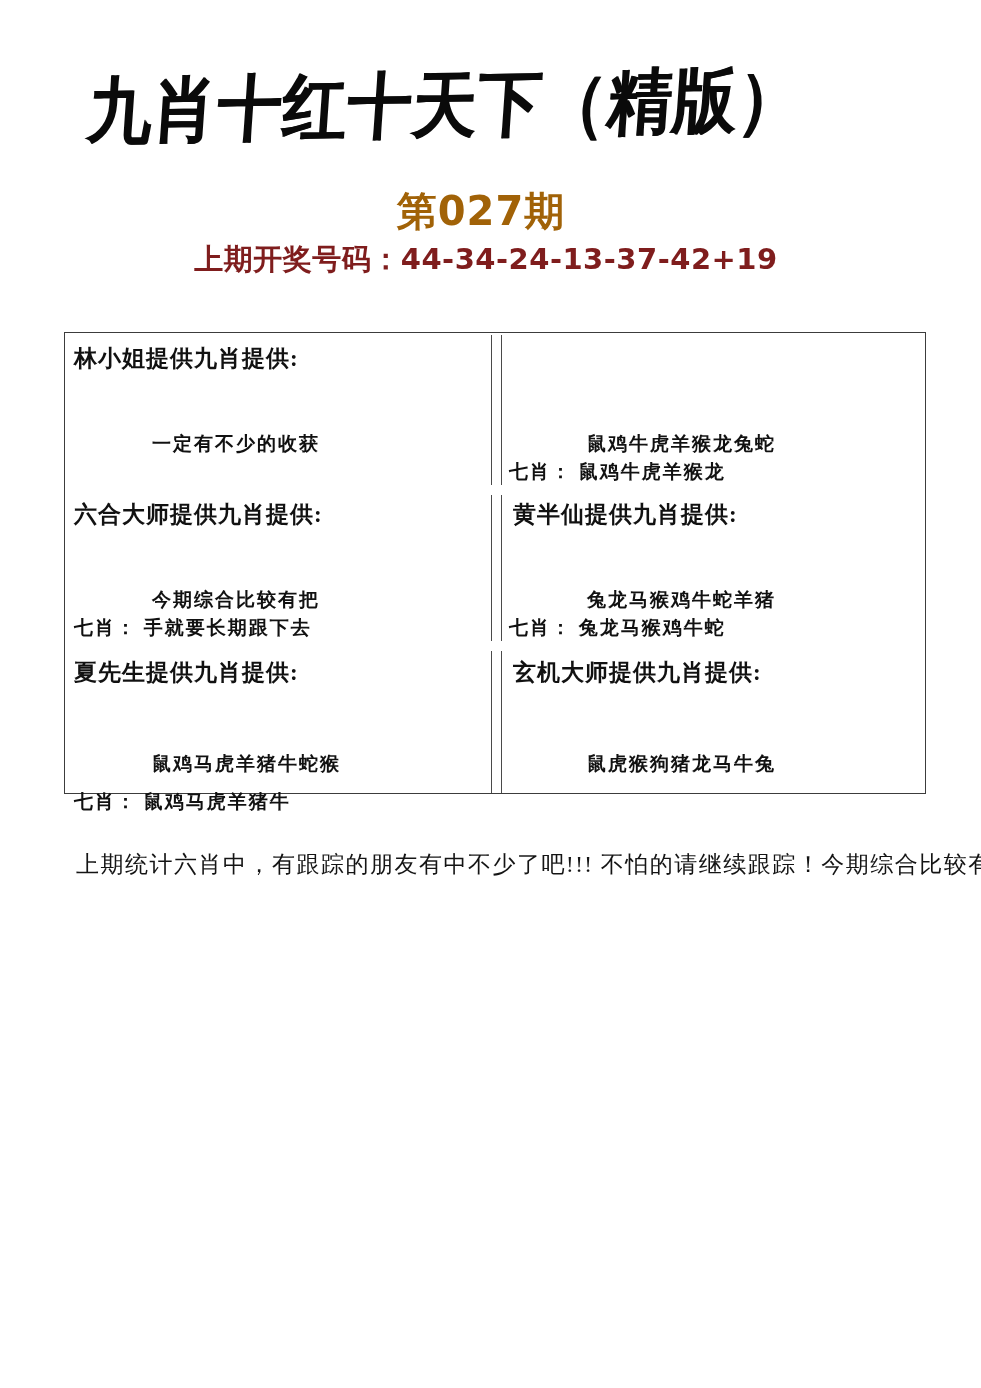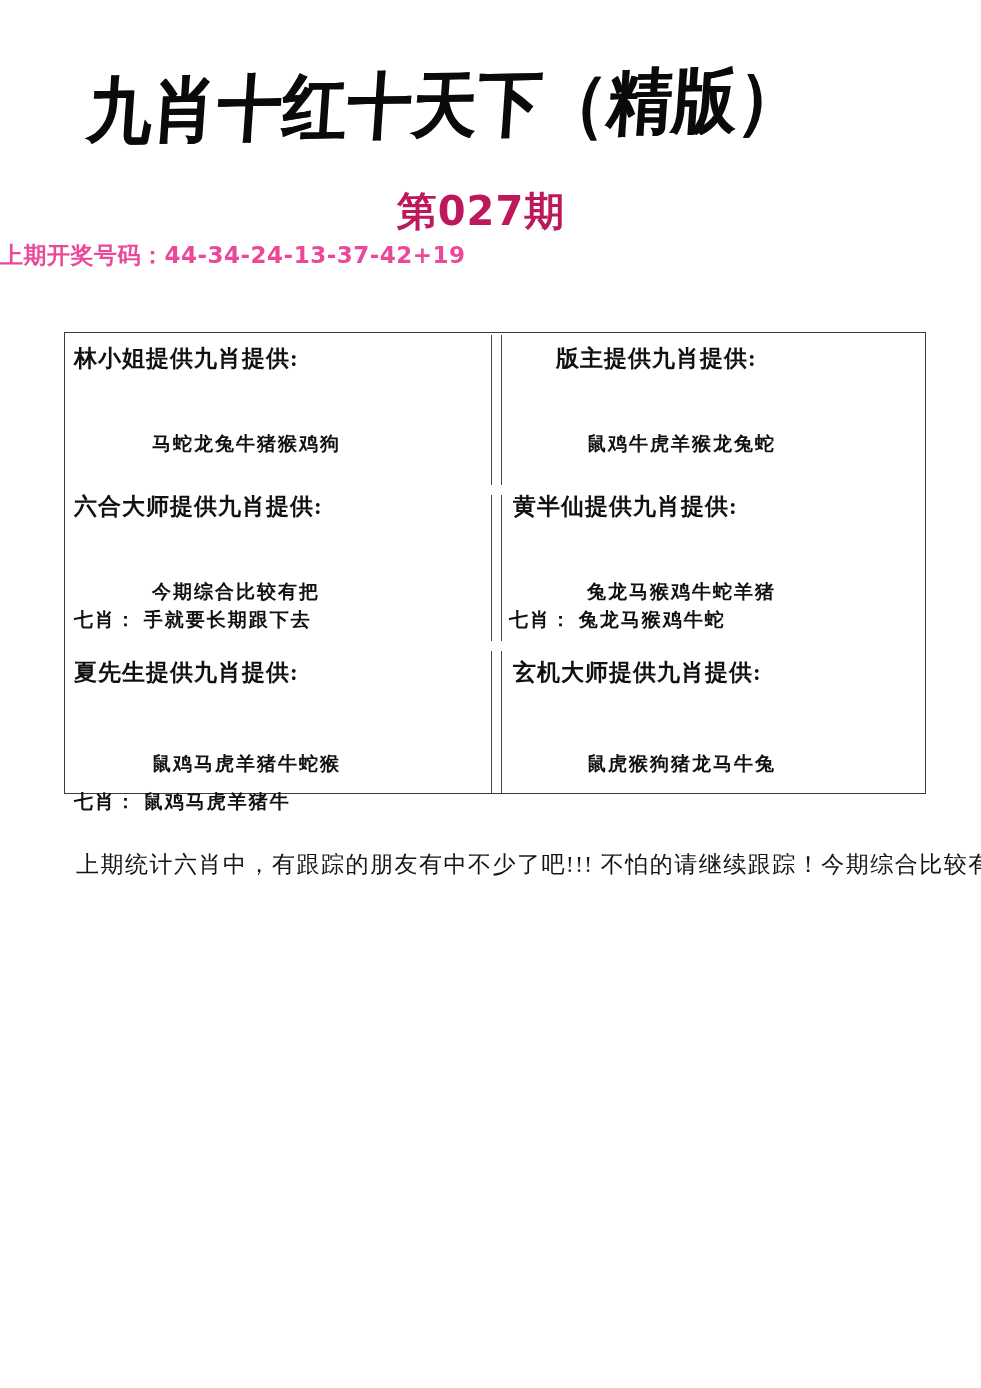--- a/index.html
+++ b/index.html
@@ -30,47 +30,47 @@
     text-shadow: 1px 0 0 #0a0a0a;
   }
 
   .issue {
     position: absolute;
     top: 184px; left: 0; width: 962px;
     text-align: center;
     font-family: "DejaVu Sans", sans-serif;
     font-size: 40px;
     font-weight: 900;
-    color: #be185d;
+    color: #a16207;
     letter-spacing: 1px;
   }
 
   .last-draw {
     position: absolute;
     top: 240px; left: 0; width: 972px;
-    text-align: left;
+    text-align: center;
     font-family: "DejaVu Sans", sans-serif;
-    font-size: 23px;
+    font-size: 29px;
     font-weight: 700;
-    color: #ec4899;
+    color: #7f1d1d;
     letter-spacing: 0.5px;
   }
 
   
   .board {
     position: absolute;
     left: 64px; top: 332px;
     width: 862px; height: 462px;
     border: 1px solid #3c3c3c;
   }
   .cell { position: absolute; }
   .cell-l { left: 1px; width: 424px; }
   .cell-r { left: 436px; width: 424px; }
   .row1 { top: 0; height: 158px; }
-  .row2 { top: 148px; height: 156px; text-align: center; }
+  .row2 { top: 156px; height: 156px; text-align: center; }
   .row3 { top: 314px; height: 148px; }
 
   .provider {
     position: absolute;
     top: 10px; left: 8px;
     font-size: 23px;
     font-weight: 700;
     letter-spacing: 1px;
     white-space: nowrap;
   }
@@ -128,26 +128,26 @@
   <div class="masthead">九肖十红十天下（精版）</div>
 
   <div class="issue">第027期</div>
 
   <div class="last-draw">上期开奖号码：44-34-24-13-37-42+19</div>
 
   <div class="board">
 
     <div class="cell cell-l row1">
       <div class="provider">林小姐提供九肖提供:</div>
-      <div class="nine">马蛇龙兔牛猪猴鸡狗</div>
+      <div class="nine">一定有不少的收获</div>
     </div>
 
     <div class="cell cell-r row1 indent-lg">
-      <div class="provider">版主提供九肖提供:</div>
       <div class="nine">鼠鸡牛虎羊猴龙兔蛇</div>
+      <div class="seven">七肖： 鼠鸡牛虎羊猴龙</div>
     </div>
 
     <div class="cell cell-l row2">
       <div class="provider">六合大师提供九肖提供:</div>
       <div class="nine">今期综合比较有把</div>
       <div class="seven">七肖： 手就要长期跟下去</div>
     </div>
 
     <div class="cell cell-l row3">
       <div class="provider">夏先生提供九肖提供:</div>

